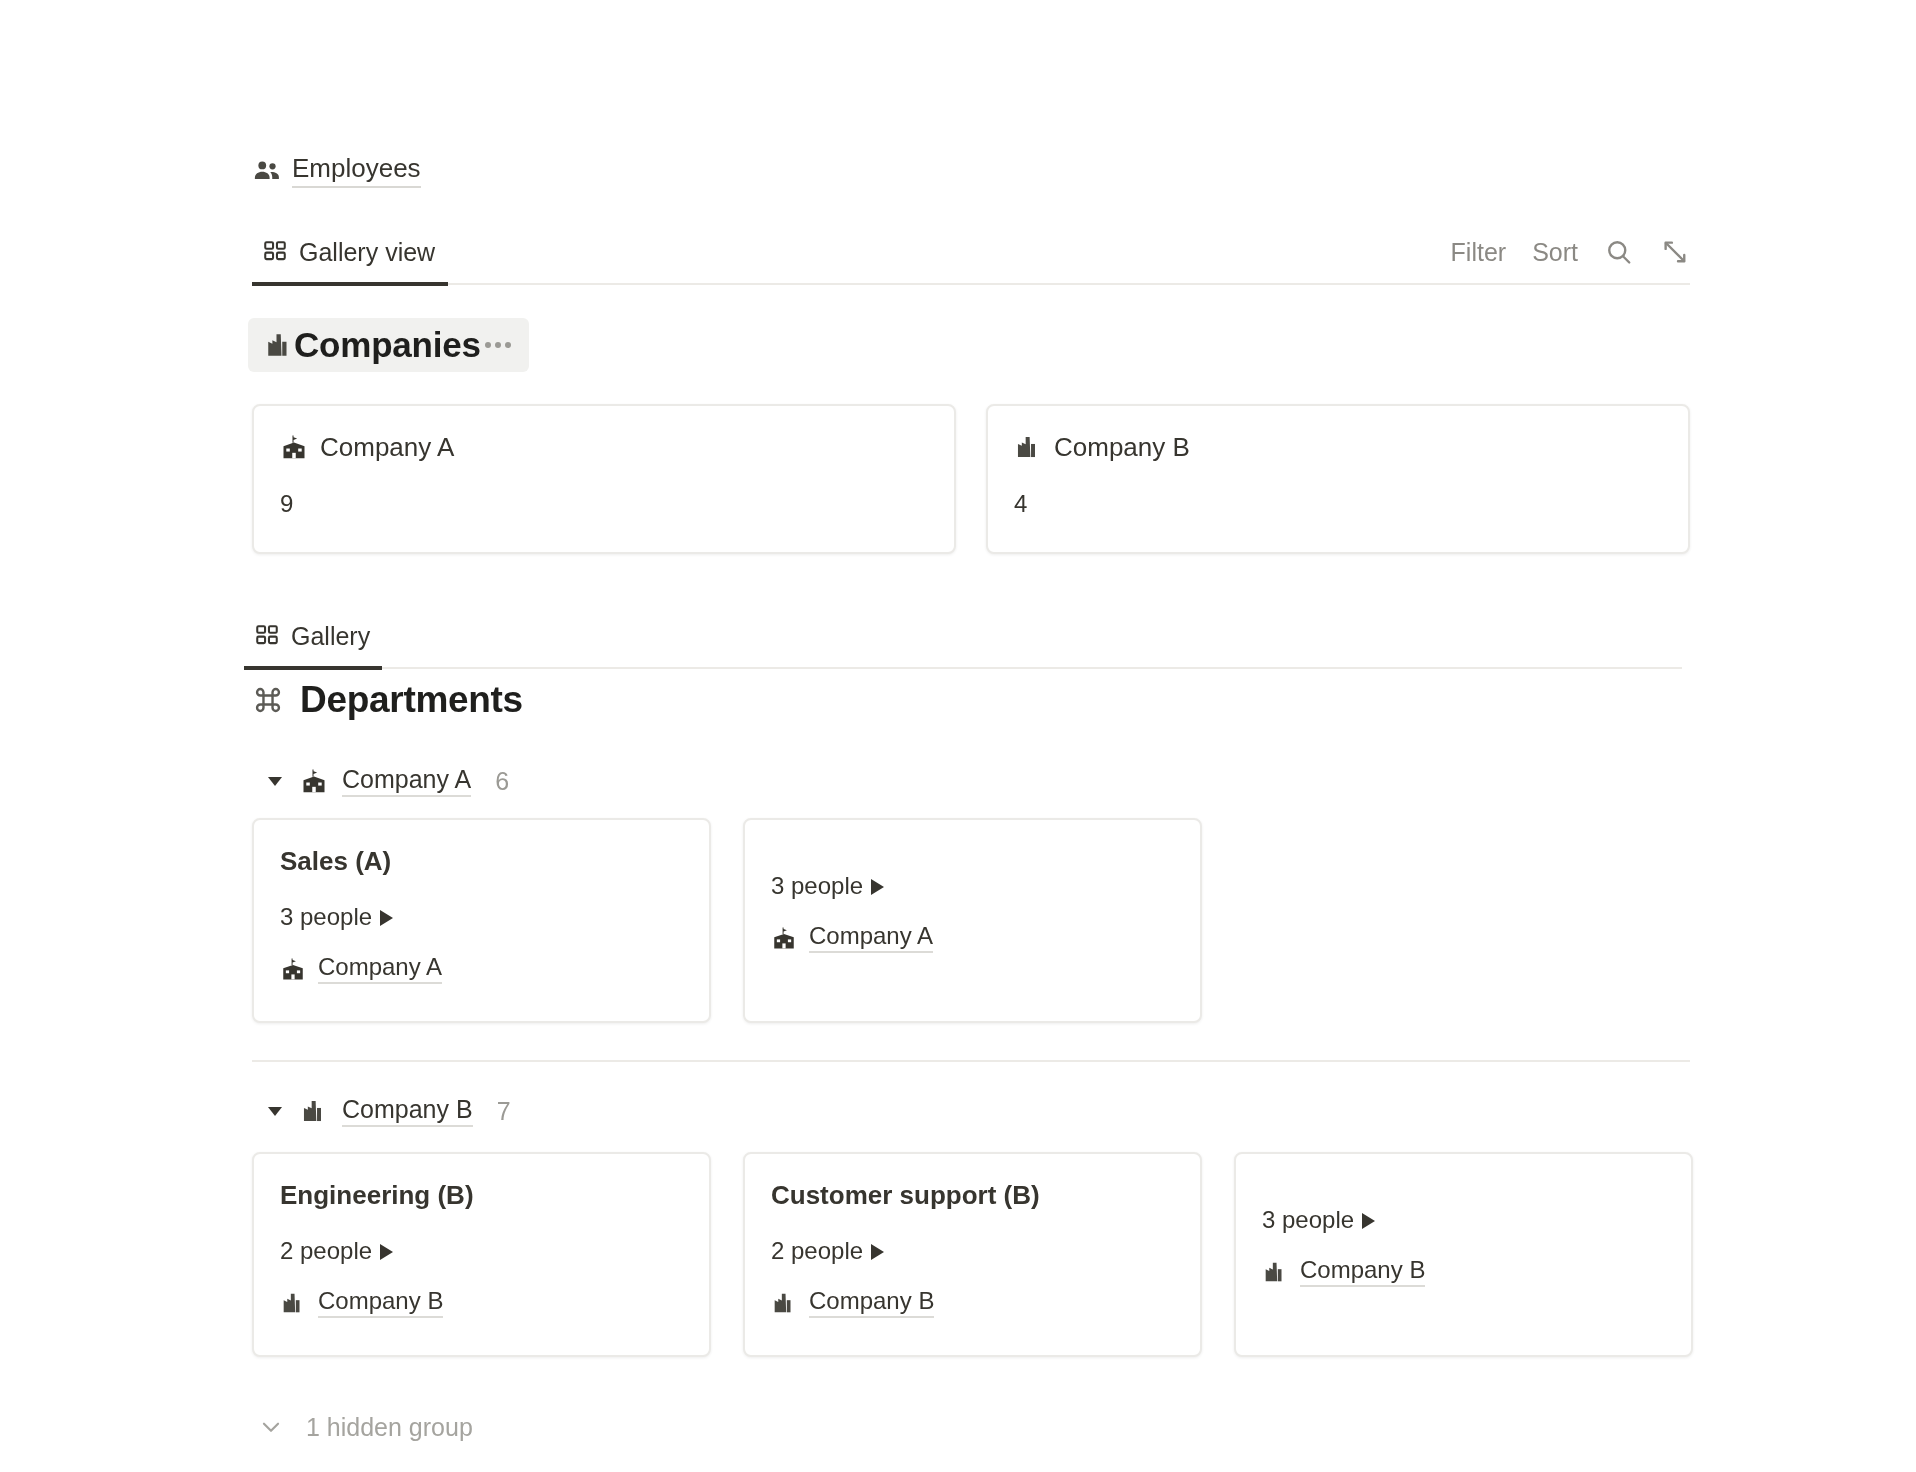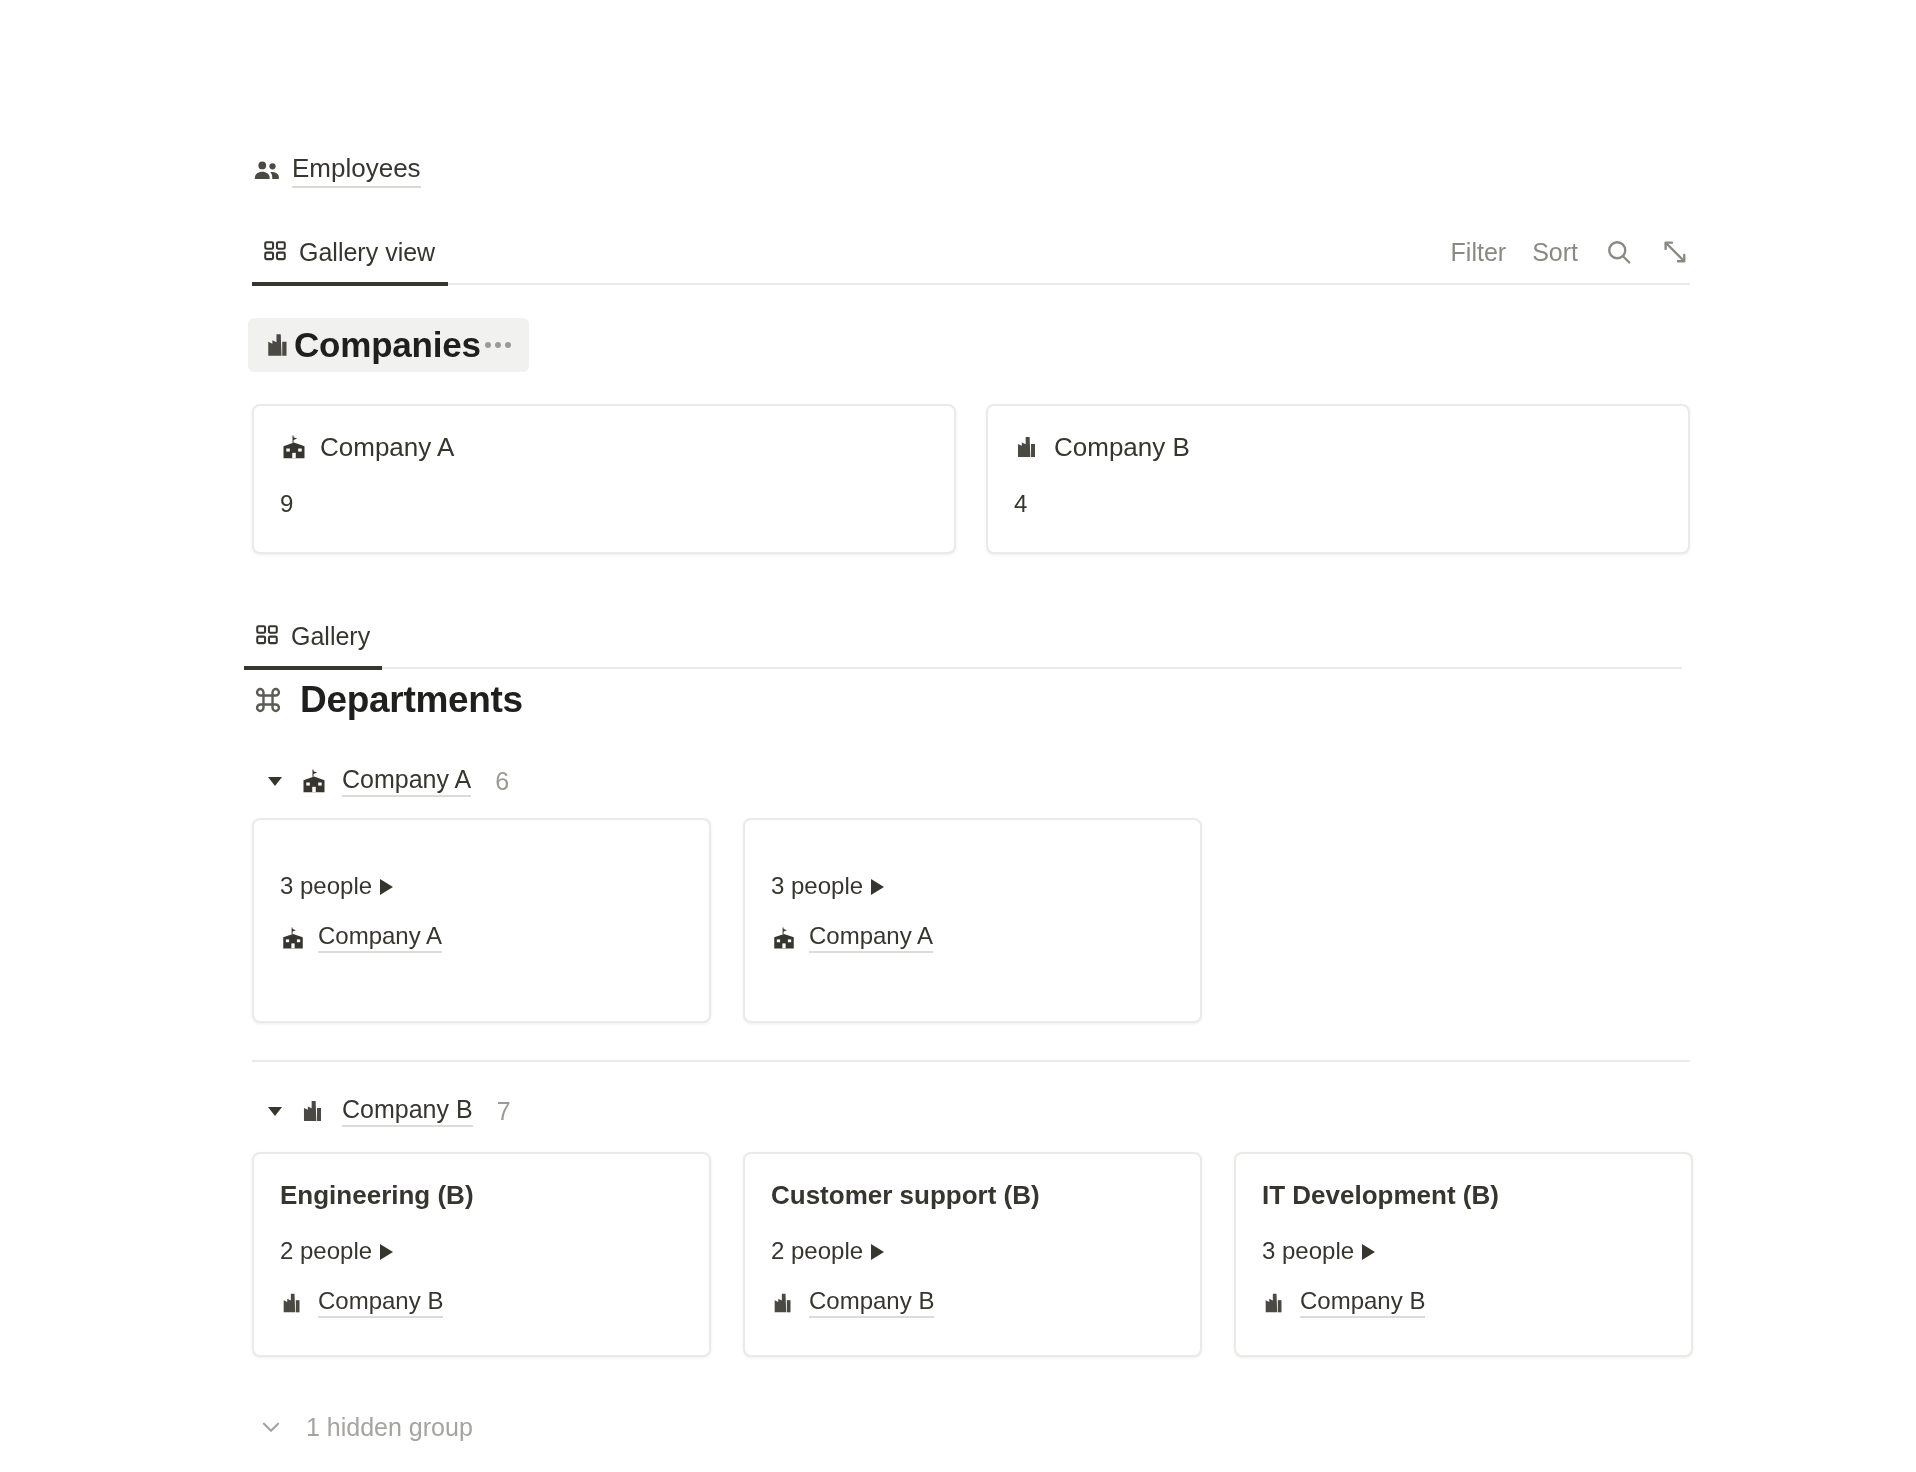--- a/index.html
+++ b/index.html
@@ -447,20 +447,21 @@
         <rect x="10.5" y="17" width="3" height="4.6" fill="#fff"></rect>
       </svg>
     </span>
     <span class="grp-name">Company A</span>
     <span class="grp-count">6</span>
   </div>
 
   <div class="cards-row dept-row" style="left:252px; top:818px;">
 
     <div class="card dept-card">
+      <div class="dept-card-title">Sales (A)</div>
       <div class="dept-people">
         <span>3 people</span>
         <span class="play-tri"></span>
       </div>
       <div class="dept-rel">
         <span class="icn">
           <svg width="26" height="26" viewBox="0 0 24 24" fill="#37352f">
             <path d="M11.6 2.2v1.5l3.1 1.1-3.1 1.1v2.4h-0.9V2.2z"></path>
             <path d="M3 11.4 12 8.2l9 3.2v10.2H3z"></path>
             <rect x="5.4" y="13.3" width="3" height="2.6" fill="#fff"></rect>
@@ -541,21 +542,20 @@
           <svg width="26" height="26" viewBox="0 0 24 24" fill="#4a4943">
             <path d="M3.4 20.6V9.4l3.3 1.6V8.1l3.3 1.6V3.4h3.4l0.6 17.2z"></path>
             <rect x="14.6" y="9.4" width="3.4" height="11.2"></rect>
           </svg>
         </span>
         <span class="dept-rel-text">Company B</span>
       </div>
     </div>
 
     <div class="card dept-card">
-      <div class="dept-card-title">IT Development (B)</div>
       <div class="dept-people">
         <span>3 people</span>
         <span class="play-tri"></span>
       </div>
       <div class="dept-rel">
         <span class="icn">
           <svg width="26" height="26" viewBox="0 0 24 24" fill="#4a4943">
             <path d="M3.4 20.6V9.4l3.3 1.6V8.1l3.3 1.6V3.4h3.4l0.6 17.2z"></path>
             <rect x="14.6" y="9.4" width="3.4" height="11.2"></rect>
           </svg>

